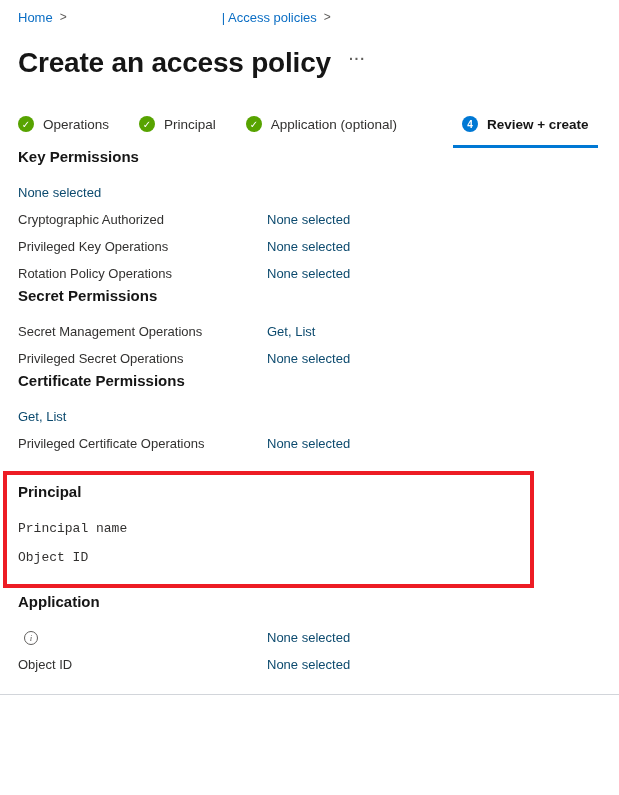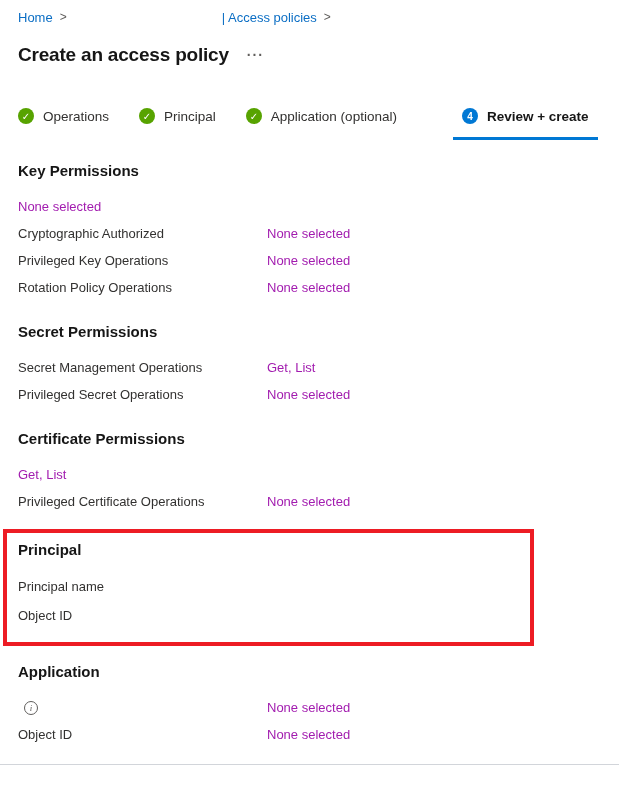--- a/index.html
+++ b/index.html
@@ -34,25 +34,26 @@
   }
   .crumb-spacer { width: 148px; }
 
   
   .page-title-row {
     display: flex;
     align-items: center;
     margin-top: 12px;
   }
   .page-title {
-    font-size: 19px;
+    font-size: 28px;
     font-weight: 700;
     color: #161616;
     letter-spacing: -0.2px;
     line-height: 30px;
+    margin-top: 8px;
   }
   .more-btn {
     border: none;
     background: transparent;
     color: #605e5c;
     font-size: 14px;
     font-weight: 700;
     letter-spacing: 1px;
     margin-left: 14px;
     padding: 2px 4px;
@@ -105,21 +106,21 @@
     color: #fff;
     display: inline-flex;
     align-items: center;
     justify-content: center;
     font-size: 10px;
     font-weight: 700;
     flex: none;
   }
 
   
-  .section { margin-top: 22px; }
+  .section { }
   .section:first-of-type { margin-top: 33px; }
   .section-title {
     font-size: 15px;
     font-weight: 700;
     color: #161616;
     line-height: 18px;
     padding-bottom: 13px;
   }
   .row {
     display: flex;
@@ -127,21 +128,21 @@
     font-size: 13px;
     padding: 5px 0;
     line-height: 17px;
   }
   .row-label {
     flex: 0 0 249px;
     display: inline-flex;
     align-items: center;
     color: #323130;
   }
-  .row-value { color: #a21caf; }
+  .row-value { color: #0c4a6e; }
   .info-icon {
     width: 14px; height: 14px;
     border: 1px solid #605e5c;
     border-radius: 50%;
     color: #605e5c;
     font-size: 9px;
     line-height: 12px;
     text-align: center;
     margin-left: 6px;
     display: inline-block;
@@ -152,23 +153,23 @@
 
   
   .highlight-box {
     border: 4px solid #ed1c24;
     margin-left: -15px;
     margin-top: 14px;
     width: 531px;
     padding: 8px 0 12px 11px;
   }
   .highlight-box .section { margin-top: 0; }
-  .highlight-box .row { padding: 6px 0; }
-
-  .section.application { margin-top: 17px; }
+  .highlight-box .row { padding: 6px 0; font-family: Liberation Mono, monospace; }
+
+  .section.application { margin-top: 5px; }
 
   
   .footer-divider {
     margin-top: 16px;
     border-top: 1px solid #d2d5da;
   }
   .footer {
     display: flex;
     align-items: center;
     gap: 11px;

